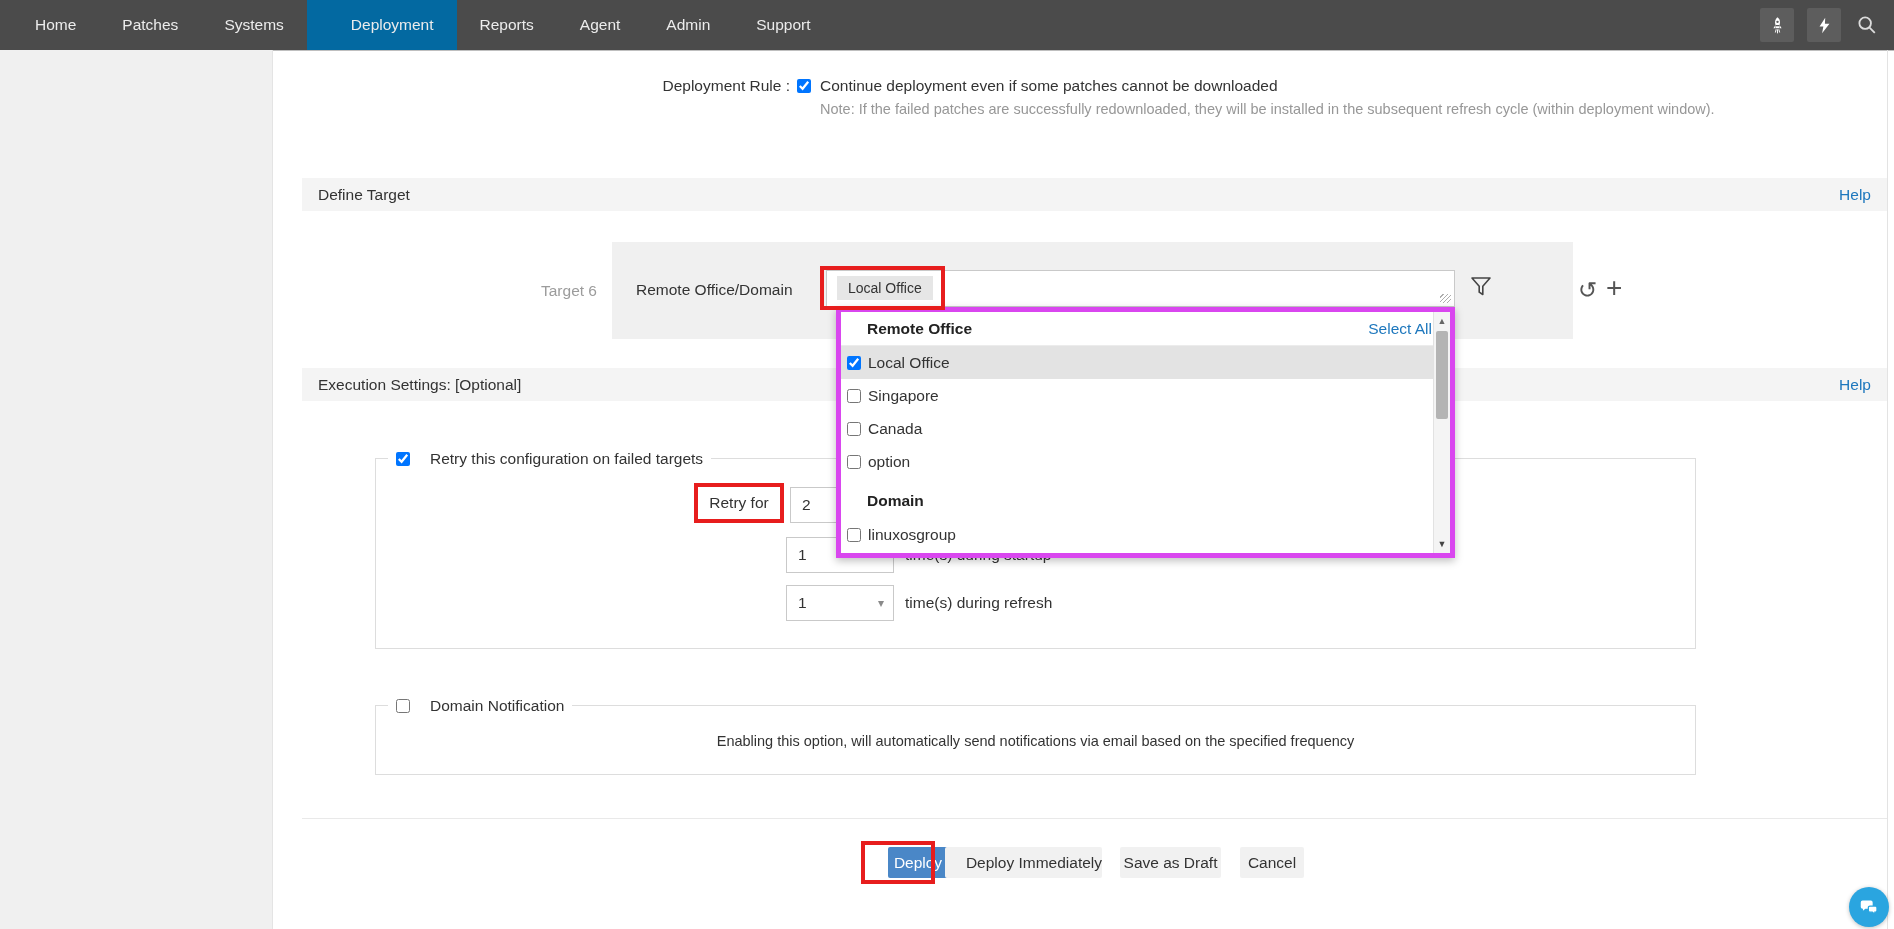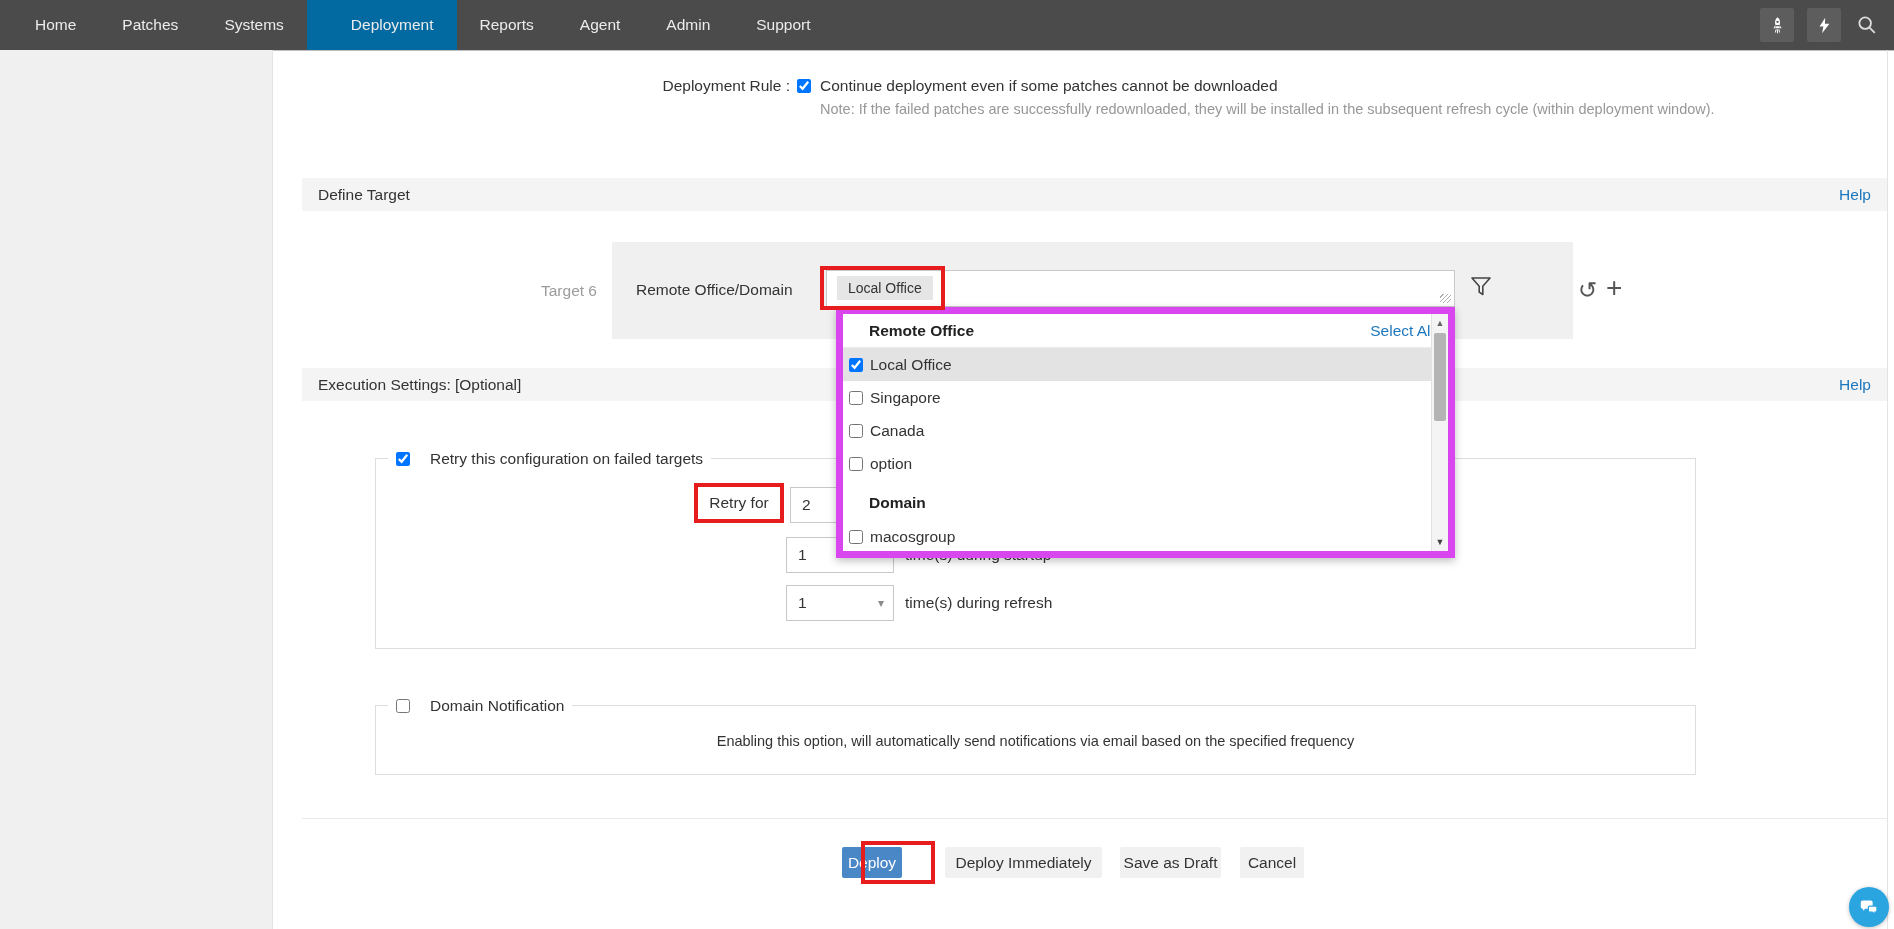--- a/index.html
+++ b/index.html
@@ -35,21 +35,21 @@
   .combo-input { position:absolute; left:826px; top:270px; width:629px; height:37px; background:#fff;
                  border:1px solid #c9c9c9; z-index:5; cursor:text; }
   .chip { position:absolute; left:10px; top:5px; background:#e6e6e6; color:#333; font-size:14px;
           padding:4px 11px; white-space:nowrap; }
   .resize-handle { position:absolute; right:3px; bottom:3px; width:11px; height:9px;
     background:repeating-linear-gradient(135deg, transparent 0 2px, #9a9a9a 2px 3px); opacity:.8; }
   .glyph-icon { position:absolute; color:#555; cursor:pointer; }
 
   
   .dropdown { position:absolute; left:836px; top:307px; width:619px; height:251px; background:#fff;
-              border:7px solid #d946ef; box-shadow:0 3px 8px rgba(0,0,0,.25); z-index:50; overflow:hidden; }
+              border:5px solid #d946ef; box-shadow:0 3px 8px rgba(0,0,0,.25); z-index:50; overflow:hidden; }
   .dd-inner { position:absolute; left:0; top:0; width:601px; height:100%; }
   .dd-header { position:relative; height:34px; line-height:34px; font-weight:bold; font-size:15.5px;
                color:#222; padding-left:26px; border-bottom:1px solid #ececec; }
   .dd-header.sub { border-bottom:none; margin-top:6px; }
   .dd-selectall { position:absolute; right:10px; top:0; font-weight:normal; color:#1d77bd; cursor:pointer; }
   .dd-row { position:relative; height:33px; display:flex; align-items:center; padding-left:6px; gap:7px;
             font-size:15.5px; color:#333; cursor:pointer; }
   .dd-row.selected { background:#e3e3e3; }
   .dd-scroll { position:absolute; right:0; top:0; width:17px; height:100%; background:#f4f4f4; border-left:1px solid #e2e2e2; }
   .dd-arrow { position:absolute; left:0; width:16px; text-align:center; font-size:9px; color:#666; cursor:pointer; }
@@ -173,24 +173,20 @@
       </div>
       <div class="dd-row">
         <input type="checkbox" style="">
         <span>option</span>
       </div>
       <div class="dd-header sub">
         <span>Domain</span>
       </div>
       <div class="dd-row">
         <input type="checkbox" style="">
-        <span>macosgroup</span>
-      </div>
-      <div class="dd-row">
-        <input type="checkbox" style="">
         <span>linuxosgroup</span>
       </div>
     </div>
     <div class="dd-scroll">
       <div class="dd-arrow" style="top:4px;">▲</div>
       <div class="dd-thumb"></div>
       <div class="dd-arrow" style="bottom:4px; color:#444;">▼</div>
     </div>
   </div>
 
@@ -221,23 +217,23 @@
 
   <div class="panel-box" style="left:375px; top:705px; width:1321px; height:70px;"></div>
   <div class="panel-legend" style="left:388px; top:697px;">
     <input type="checkbox" style="">
     <span>Domain Notification</span>
   </div>
   <div class="abs" style="left:375px; top:733px; width:1321px; text-align:center; font-size:14.5px; color:#333;">Enabling this option, will automatically send notifications via email based on the specified frequency</div>
 
   <div class="divider"></div>
 
-  <button class="btn primary" style="left:842px; width:60px;">Deploy</button>
+  <button class="btn primary" style="left:888px; width:60px;">Deploy</button>
   <div class="red-box" style="left:861px; top:841px; width:74px; height:43px;"></div>
-  <button class="btn" style="left:945px; width:157px;">Deploy Immediately</button>
+  <button class="btn" style="left:945px; width:157px;text-align:right;">Deploy Immediately</button>
   <button class="btn" style="left:1120px; width:101px;">Save as Draft</button>
   <button class="btn" style="left:1240px; width:64px;">Cancel</button>
 
   <div class="chat-bubble">
     <svg width="22" height="22" viewBox="0 0 24 24">
       <path fill="#ffffff" d="M3 5h11a2 2 0 0 1 2 2v5a2 2 0 0 1-2 2H8l-2.6 2.2V14H5a2 2 0 0 1-2-2V7a2 2 0 0 1 2-2z"></path>
       <path fill="#ffffff" stroke="#2aa5e0" stroke-width="1.4" d="M13 11h6a1.7 1.7 0 0 1 1.7 1.7v3.2A1.7 1.7 0 0 1 19 17.6h-.6v2.2L15.6 17.6H13a1.7 1.7 0 0 1-1.7-1.7v-3.2A1.7 1.7 0 0 1 13 11z"></path>
     </svg>
   </div>
 

